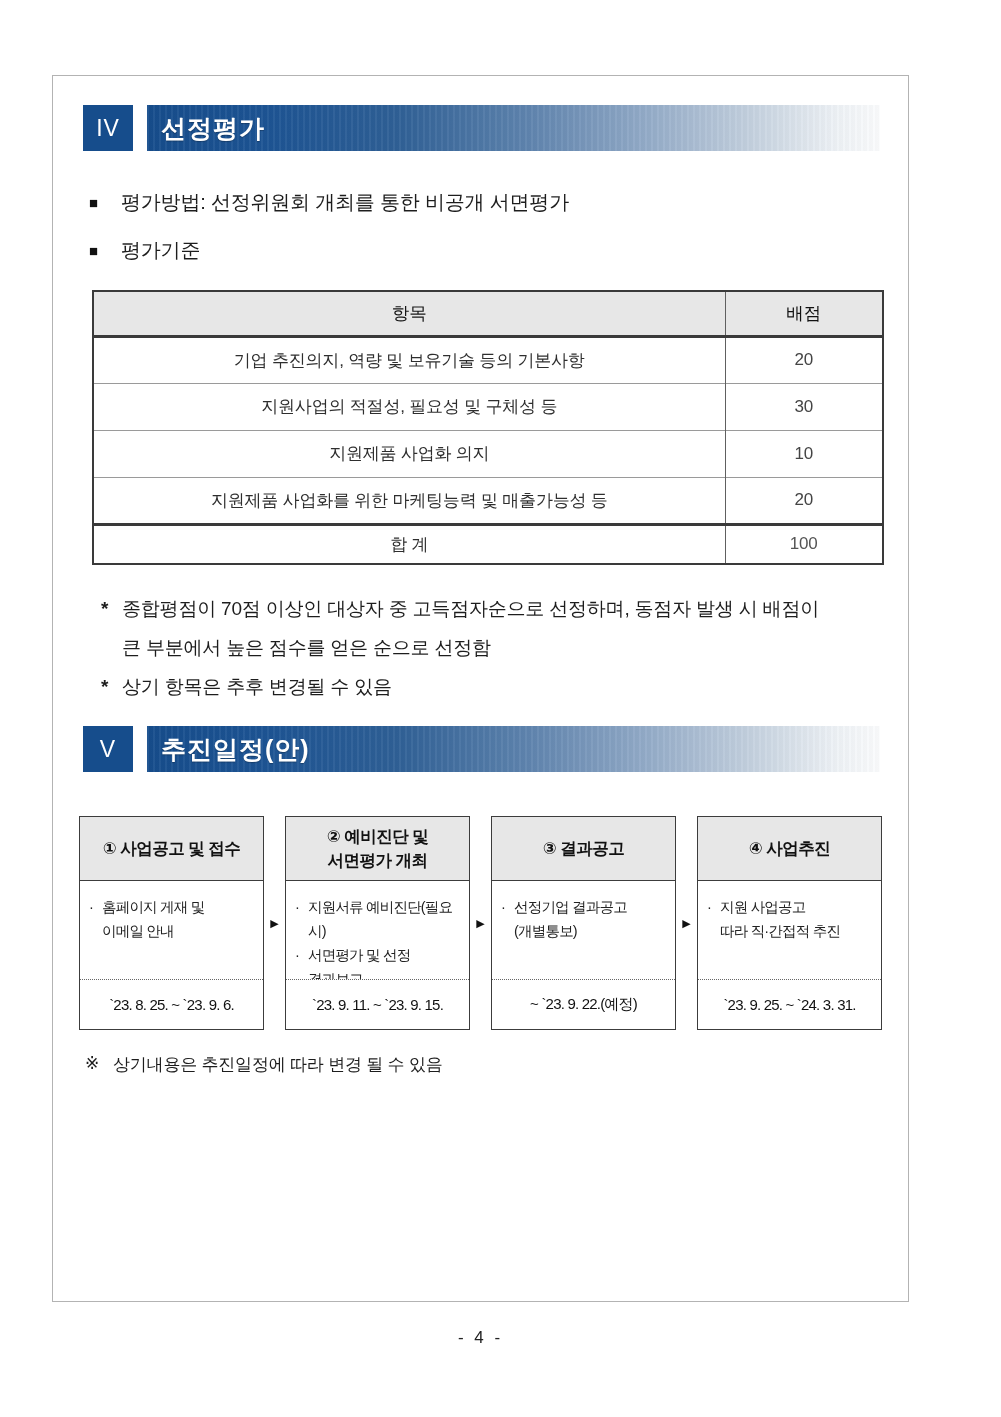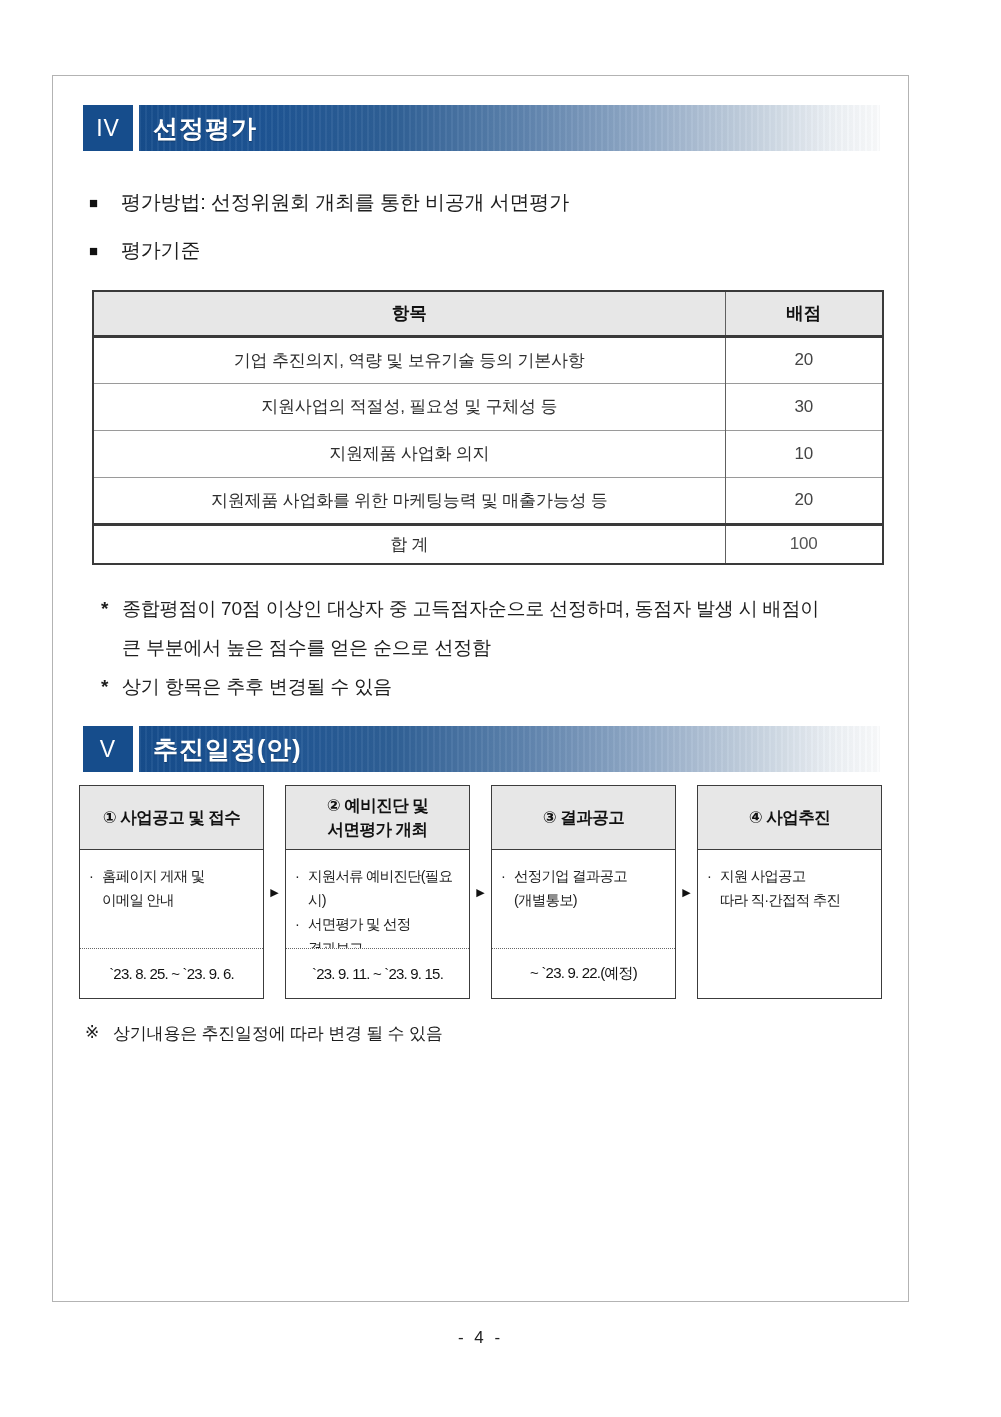--- a/index.html
+++ b/index.html
@@ -17,21 +17,21 @@
     width: 857px; height: 1227px;
     border: 1px solid #b3b3b3;
     background: #ffffff;
     padding: 0 26px;
     overflow: hidden;
   }
 
   
   .section-header {
     display: flex;
-    gap: 6px;
+    gap: 14px;
     height: 46px;
     margin: 29px 2px 0 4px;
   }
   .num-box {
     width: 50px; height: 46px;
     background: #164d8c;
     color: #ffffff;
     font-size: 23px;
     display: flex; align-items: center; justify-content: center;
     letter-spacing: 1px;
@@ -71,21 +71,21 @@
     width: 790px;
     border-collapse: collapse;
     table-layout: fixed;
   }
   .score-table col.c-item { width: 632px; }
   .score-table col.c-pts  { width: 158px; }
   .score-table { border: 2px solid #3a3a3a; }
   .score-table th {
     height: 45px;
     background: #e7e7e7;
-    font-size: 17.5px; font-weight: bold; color: #111111;
+    font-size: 17.5px; font-weight: normal; color: #111111;
     border-bottom: 3px solid #3a3a3a;
     text-align: center; vertical-align: middle;
   }
   .score-table th + th, .score-table td + td { border-left: 1px solid #606060; }
   .score-table td {
     height: 47px;
     font-size: 17px; color: #2e2e2e;
     text-align: center; vertical-align: middle;
     border-top: 1px solid #9a9a9a;
     letter-spacing: -0.2px;
@@ -104,21 +104,21 @@
     display: flex;
     font-size: 19px; color: #1d1d1d;
     line-height: 39px;
     letter-spacing: -0.2px;
   }
   .note-line .star { width: 21px; flex: 0 0 21px; font-weight: bold; }
   .note-line .note-text { white-space: pre-line; }
 
   
   .steps {
-    margin-top: 13px;
+    margin-top: 44px;
     display: flex;
     align-items: stretch;
     height: 214px;
   }
   .step {
     flex: 1;
     border: 1px solid #3c3c3c;
     background: #ffffff;
     display: flex; flex-direction: column;
   }
@@ -314,20 +314,21 @@
       <div class="step-body">
         <div class="detail">
           <span class="dot">·</span>
           <span>지원 사업공고</span>
         </div>
         <div class="detail">
           <span class="dot"></span>
           <span>따라 직·간접적 추진</span>
         </div>
       </div>
+      <div class="step-foot">`23. 9. 25. ~ `24. 3. 31.</div>
     </div>
 
   </div>
 
   <div class="caveat">
     <span class="mark">※</span>
     <span>상기내용은 추진일정에 따라 변경 될 수 있음</span>
   </div>
 
 </div>

